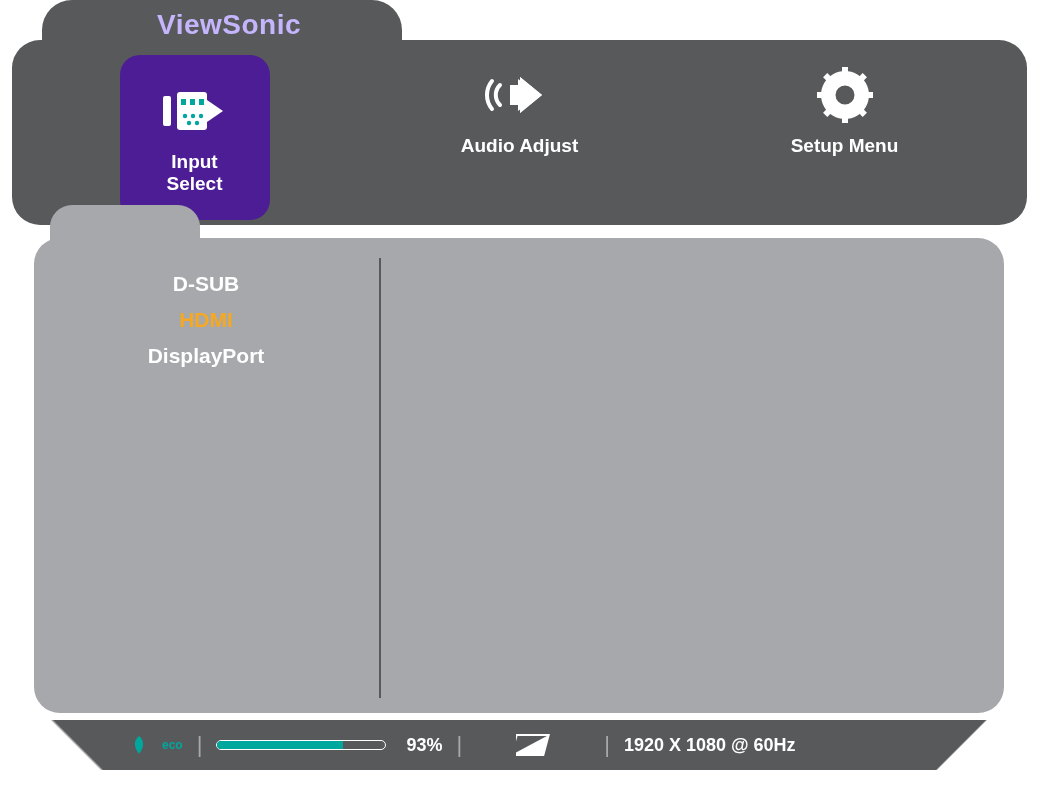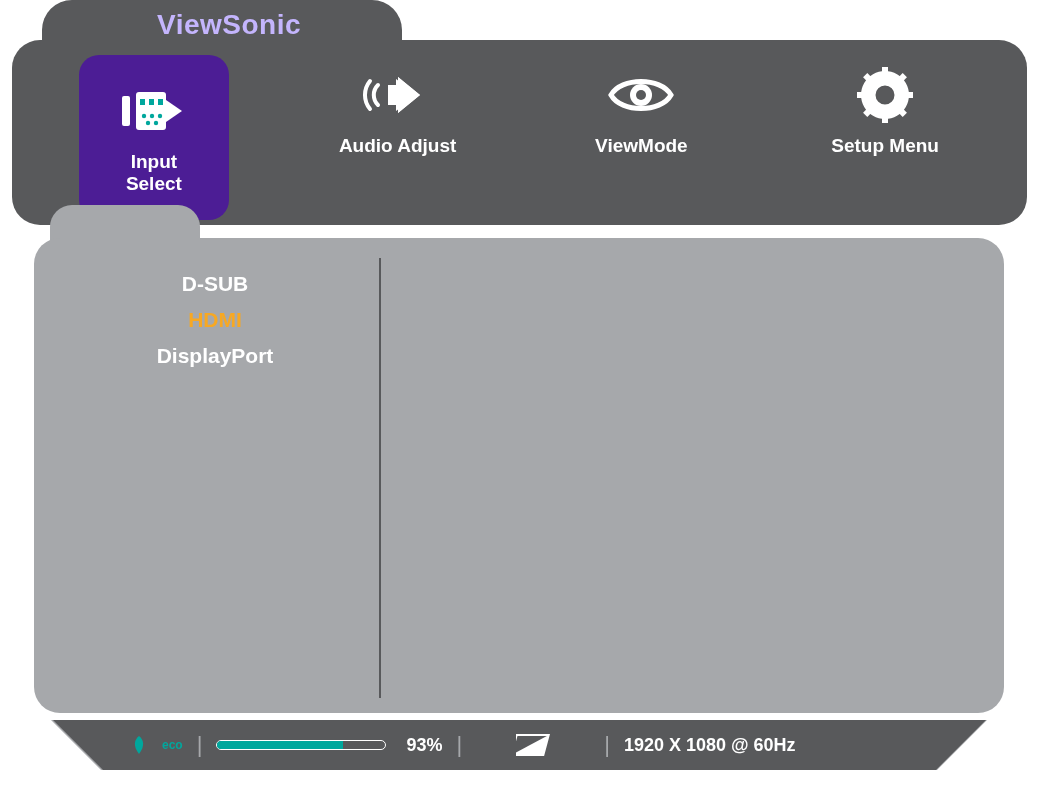--- a/index.html
+++ b/index.html
@@ -86,21 +86,21 @@
   }
   .content-panel {
     position: absolute;
     left: 22px; top: 238px;
     width: 970px; height: 475px;
     background: #a6a8ab;
     border-radius: 26px;
   }
   .option-list {
     position: absolute;
-    left: 16px; top: 28px;
+    left: 7px; top: 28px;
     width: 330px;
     text-align: center;
   }
   .option {
     color: #fff;
     font-size: 21px;
     font-weight: bold;
     padding: 6px 0;
     cursor: pointer;
   }
@@ -221,32 +221,20 @@
           <rect x="30" y="18" width="10" height="20" fill="#fff"></rect>
           <g stroke="#fff" stroke-width="4" fill="none" stroke-linecap="round">
             <path d="M20 18 A14 14 0 0 0 20 38"></path>
             <path d="M12 14 A22 22 0 0 0 12 42"></path>
           </g>
         </svg>
       </div>
       <div class="lbl">Audio Adjust</div>
     </div>
 
-    <div class="nav-item">
-      <div class="icon-wrap">
-        <svg width="70" height="46" viewBox="0 0 70 46">
-          <g stroke="#fff" stroke-width="5" fill="none">
-            <path d="M5 23 C15 5, 55 5, 65 23 C55 41, 15 41, 5 23 Z"></path>
-          </g>
-          <circle cx="35" cy="23" r="11" fill="#fff"></circle>
-          <circle cx="35" cy="23" r="5" fill="#58595b"></circle>
-        </svg>
-      </div>
-      <div class="lbl">ViewMode</div>
-    </div>
 
 
 
     <div class="nav-item">
       <div class="icon-wrap">
         <svg width="56" height="56" viewBox="0 0 56 56">
           <g fill="#fff">
             <path d="M28 4 a24 24 0 1 0 0.01 0 Z M28 14 a14 14 0 1 1 -0.01 0 Z" fill-rule="evenodd"></path>
           </g>
           <g fill="#fff">

